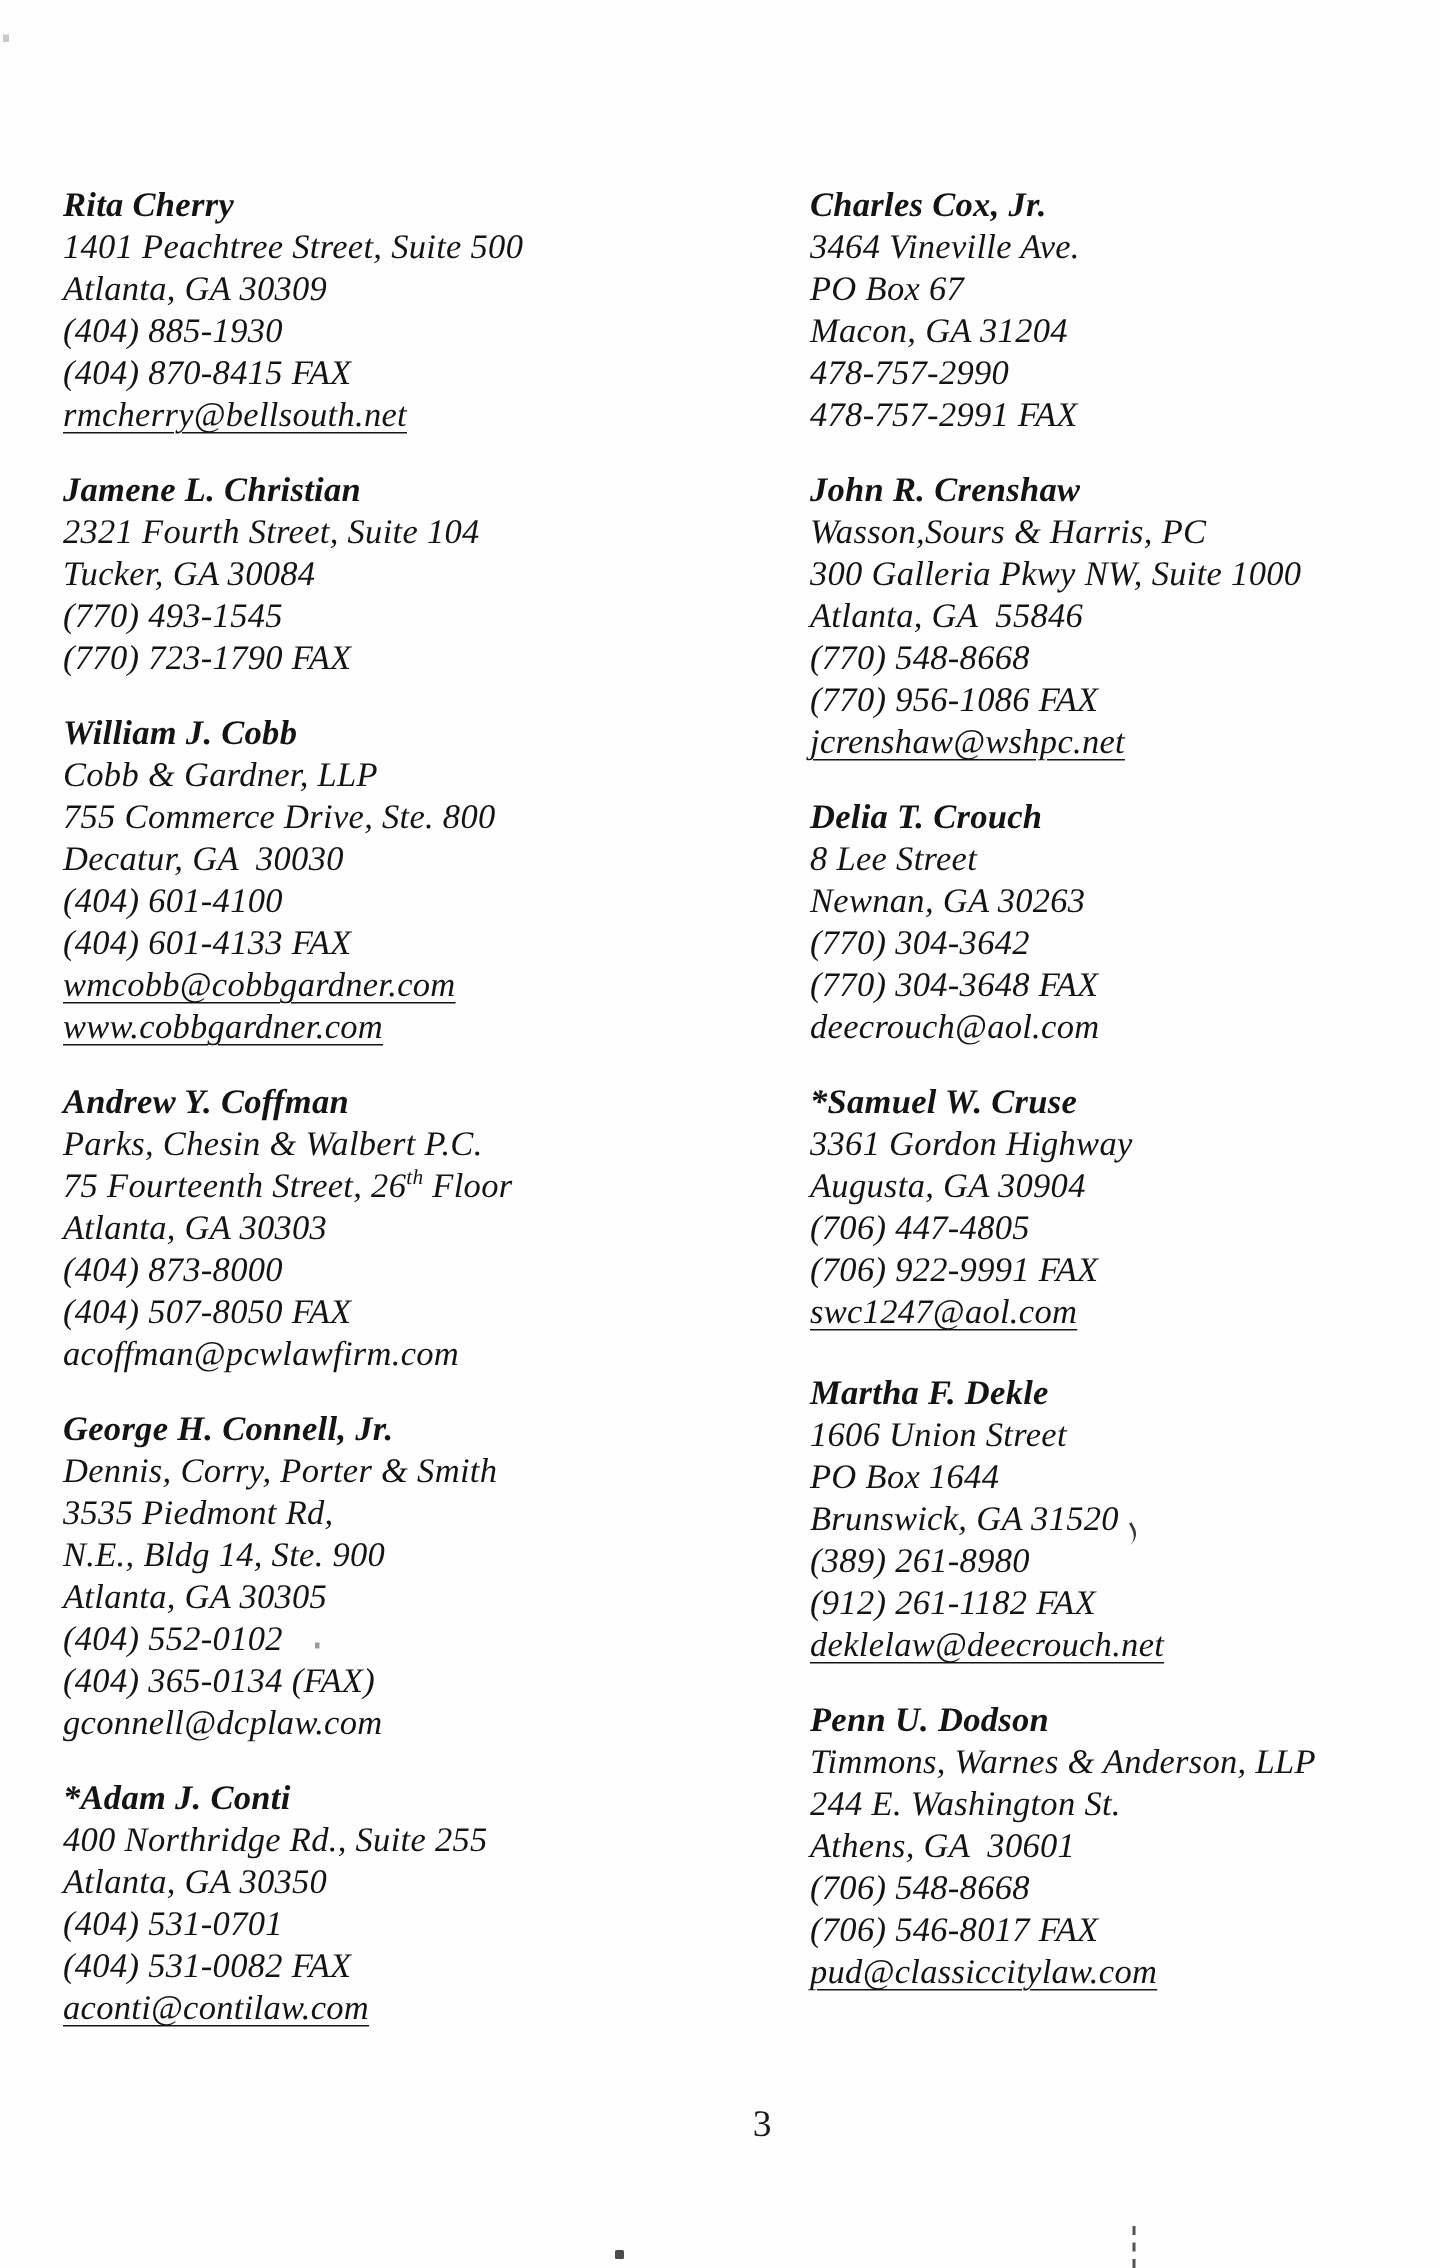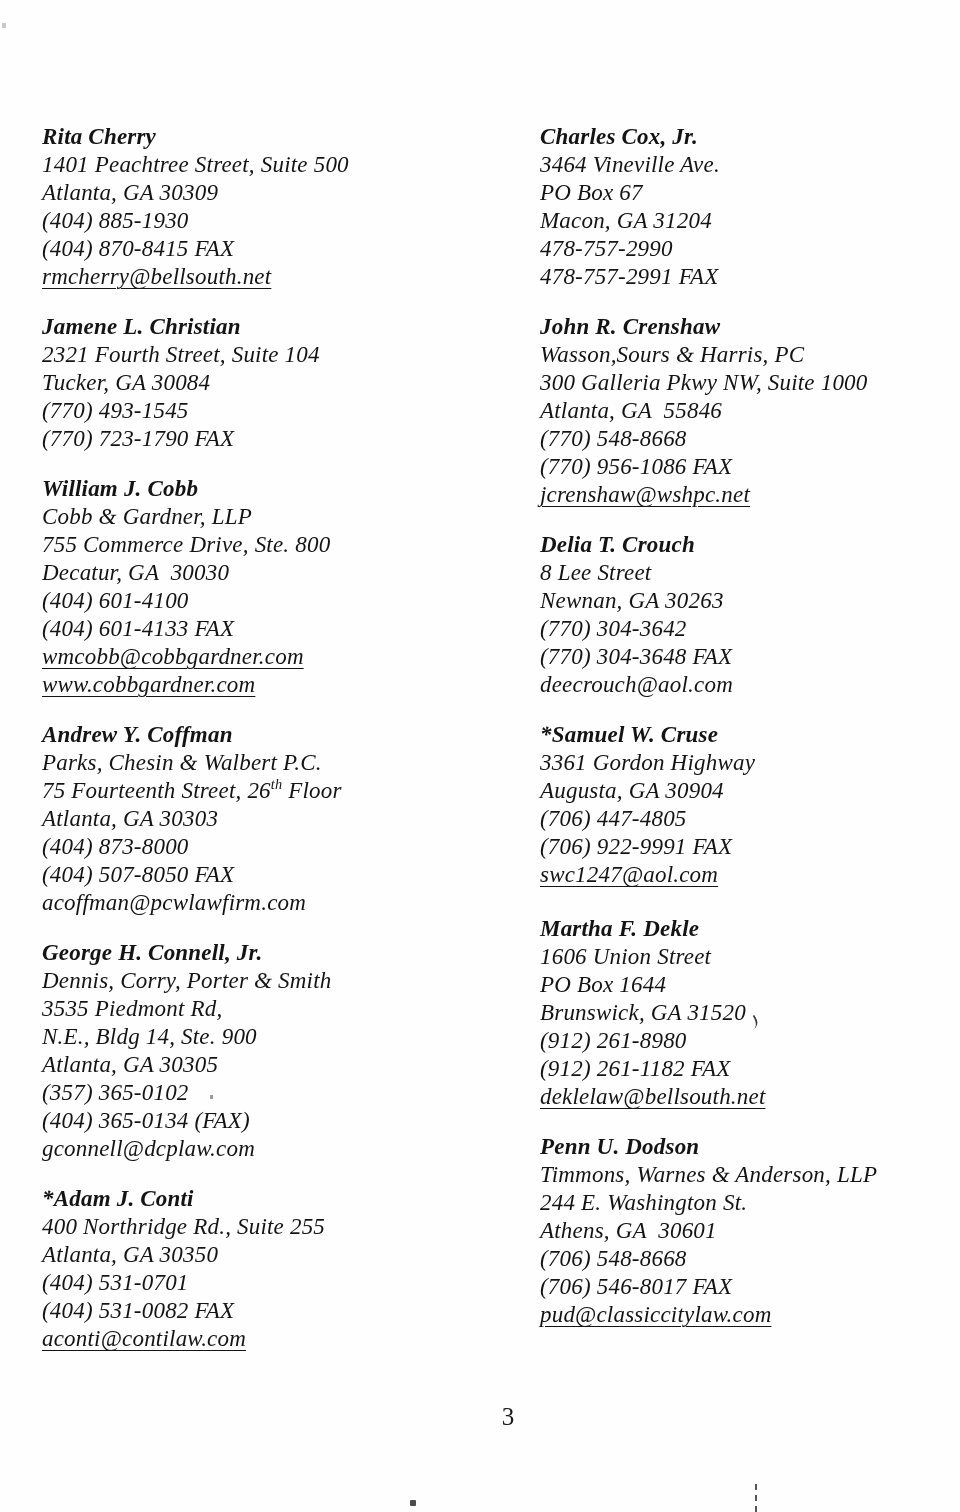--- a/index.html
+++ b/index.html
@@ -106,21 +106,21 @@
         <div class="line">(404) 507-8050 FAX</div>
         <div class="line">acoffman@pcwlawfirm.com</div>
       </div>
 
   <div class="entry">
     <div class="name">George H. Connell, Jr.</div>
   <div class="line">Dennis, Corry, Porter &amp; Smith</div>
         <div class="line">3535 Piedmont Rd,</div>
         <div class="line">N.E., Bldg 14, Ste. 900</div>
         <div class="line">Atlanta, GA 30305</div>
-        <div class="line">(357) 365-0102</div>
+        <div class="line">(404) 552-0102</div>
         <div class="line">(404) 365-0134 (FAX)</div>
         <div class="line">gconnell@dcplaw.com</div>
       </div>
 
   <div class="entry">
     <div class="name">*Adam J. Conti</div>
   <div class="line">400 Northridge Rd., Suite 255</div>
         <div class="line">Atlanta, GA 30350</div>
         <div class="line">(404) 531-0701</div>
         <div class="line">(404) 531-0082 FAX</div>
@@ -163,23 +163,23 @@
         <div class="line">(706) 447-4805</div>
         <div class="line">(706) 922-9991 FAX</div>
         <div class="line underline">swc1247@aol.com</div>
       </div>
 
   <div class="entry">
     <div class="name">Martha F. Dekle</div>
   <div class="line">1606 Union Street</div>
         <div class="line">PO Box 1644</div>
         <div class="line">Brunswick, GA 31520<span class="pen-mark"></span></div>
-        <div class="line">(912) 261-8980</div>
+        <div class="line">(389) 261-8980</div>
         <div class="line">(912) 261-1182 FAX</div>
-        <div class="line underline">deklelaw@bellsouth.net</div>
+        <div class="line underline">deklelaw@deecrouch.net</div>
       </div>
 
   <div class="entry">
     <div class="name">Penn U. Dodson</div>
   <div class="line">Timmons, Warnes &amp; Anderson, LLP</div>
         <div class="line">244 E. Washington St.</div>
         <div class="line">Athens, GA  30601</div>
         <div class="line">(706) 548-8668</div>
         <div class="line">(706) 546-8017 FAX</div>
         <div class="line underline">pud@classiccitylaw.com</div>

